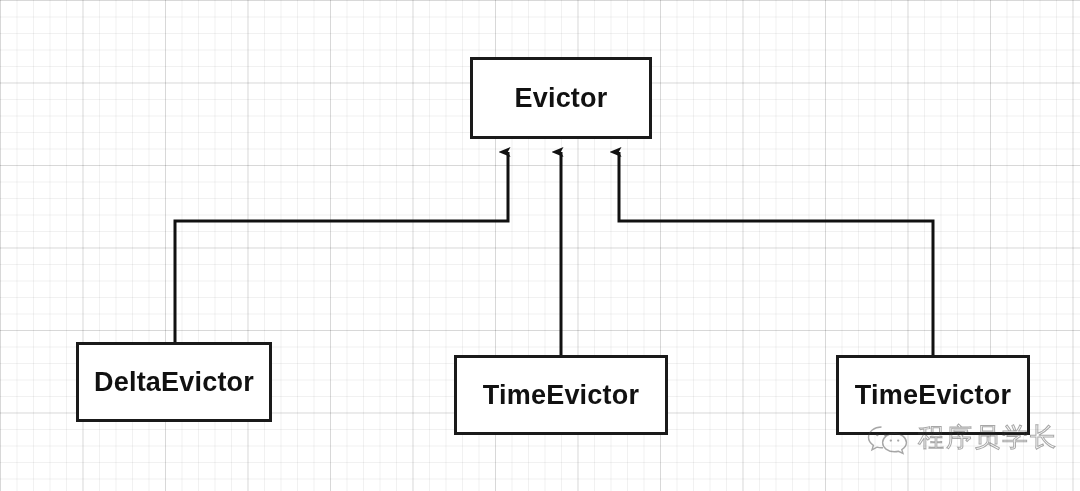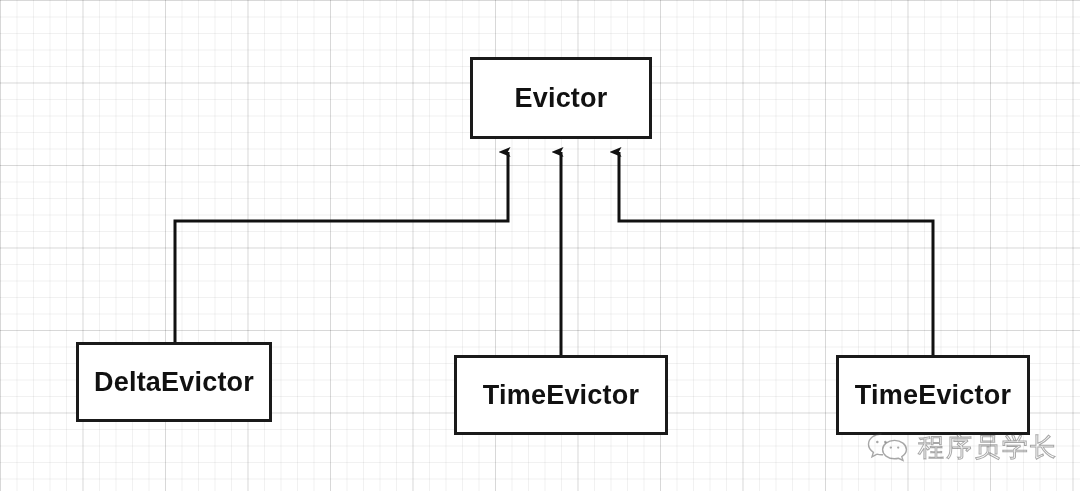--- a/index.html
+++ b/index.html
@@ -75,21 +75,21 @@
     width: 194px;
     height: 80px;
   }
   #watermark {
     position: absolute;
     left: 866px;
     top: 424px;
     width: 205px;
     height: 46px;
     display: flex;
-    align-items: center;
+    align-items: flex-start;
     gap: 6px;
     z-index: 5;
     pointer-events: none;
   }
   #watermark-text {
     font-family: "DejaVu Sans", sans-serif;
     font-size: 26px;
     color: transparent;
     -webkit-text-stroke: 1px rgba(60,60,60,0.45);
     letter-spacing: 2px;

